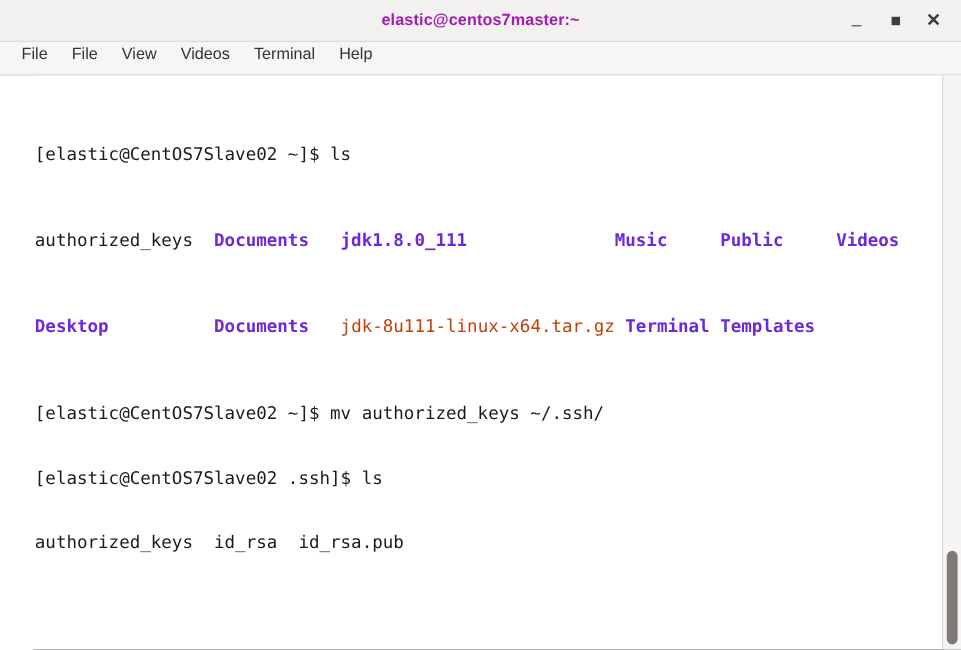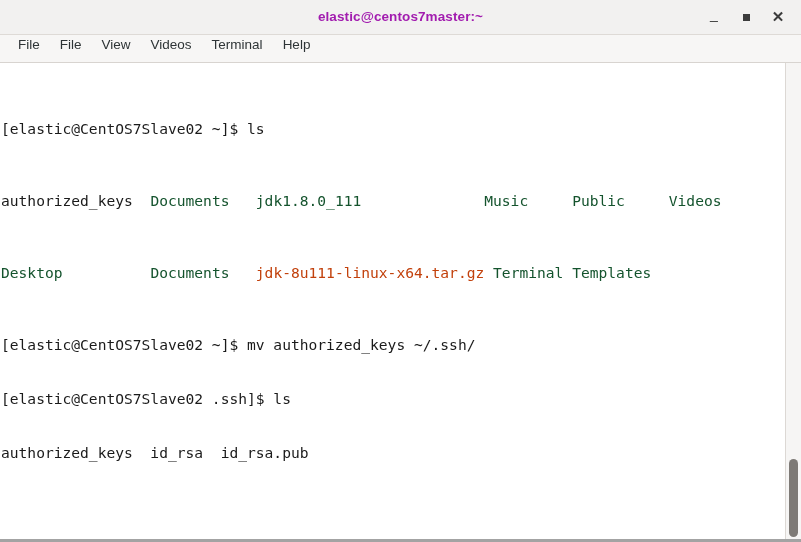--- a/index.html
+++ b/index.html
@@ -80,38 +80,39 @@
     padding: 2px 10px;
     cursor: default;
   }
 
   
   .terminal-area {
     position: relative;
     height: 479px;
     background: #ffffff;
     box-sizing: border-box;
-    border-bottom: 3px solid #a3a3a3;
+    border-bottom: 1px solid #a3a3a3;
+    margin-left: 28px;
   }
   .term {
     position: absolute;
     left: 0;
     top: 3px;
     right: 16px;
     bottom: 0;
     padding: 0 0 0 1px;
     font-family: "DejaVu Sans Mono", monospace;
     font-size: 14.6px;
     line-height: 18px;
     color: #1a1a1a;
     white-space: pre;
     overflow: hidden;
   }
   .term .line { height: 18px; }
-  .dir  { color: #14532d; }
+  .dir  { color: #6d28d9; font-weight: bold; }
   .arch { color: #c2410c; }
 
   
   .scrollbar {
     position: absolute;
     right: 0;
     top: 0;
     bottom: 0;
     width: 16px;
     background: #f6f5f4;

